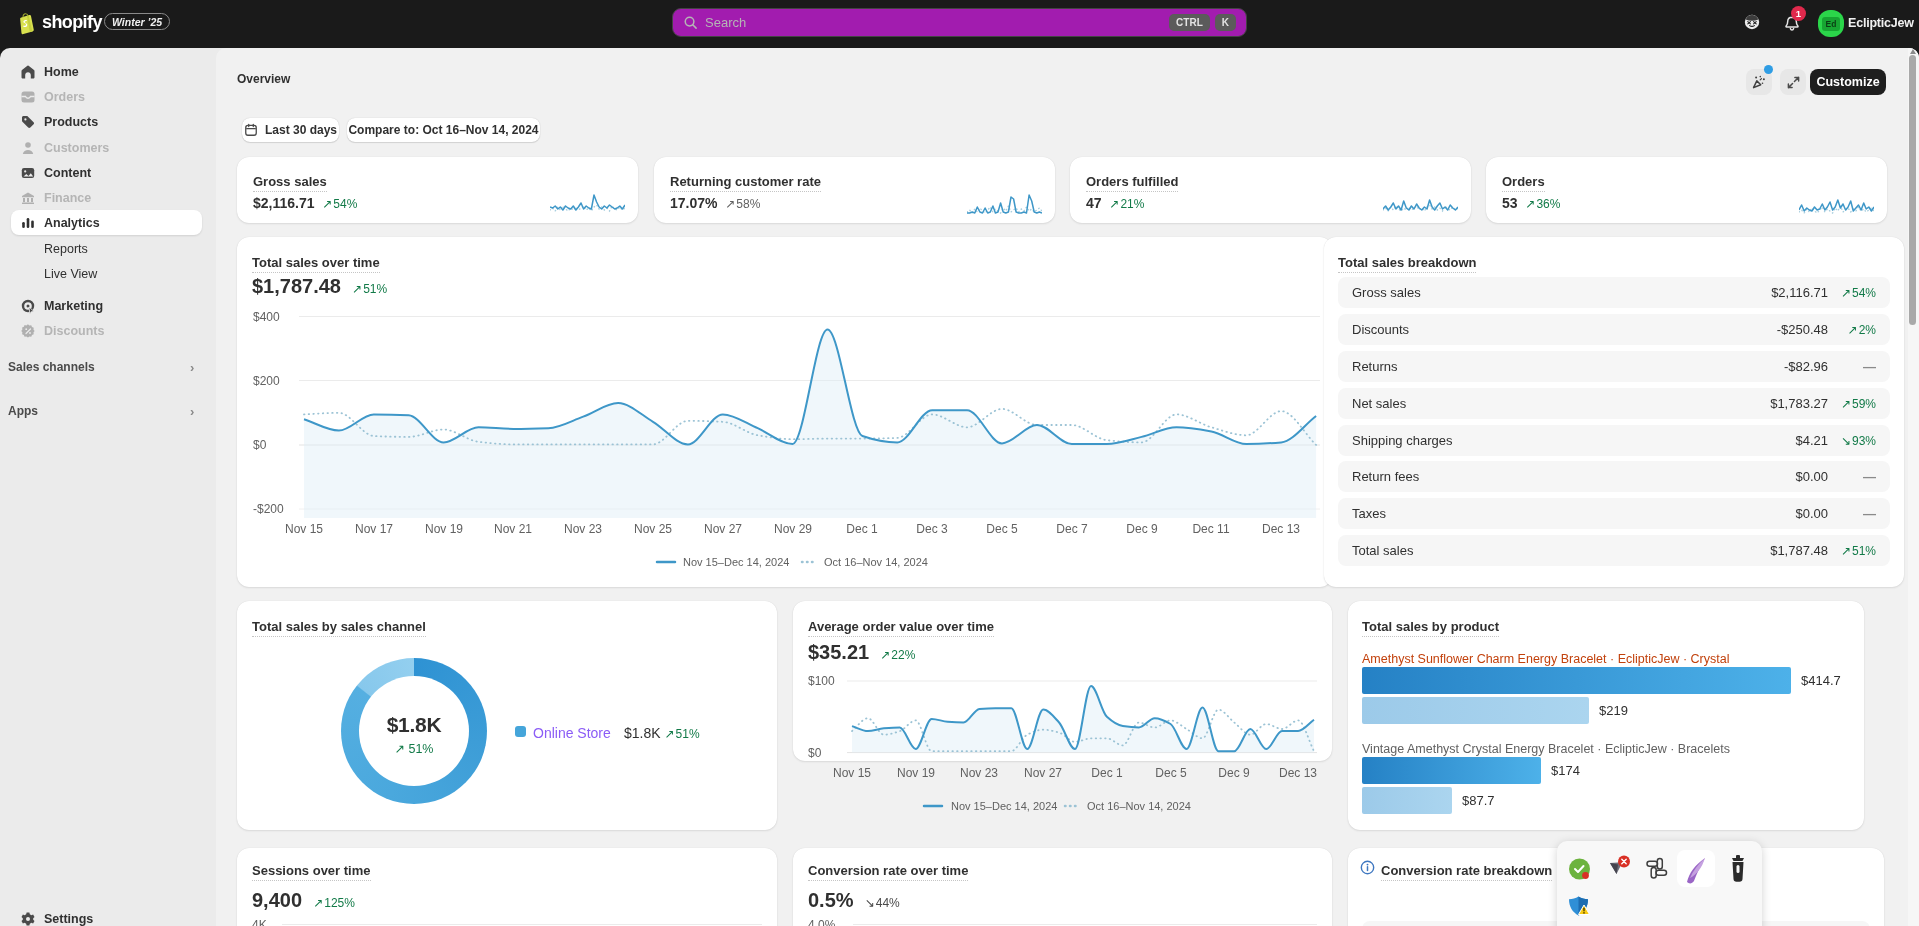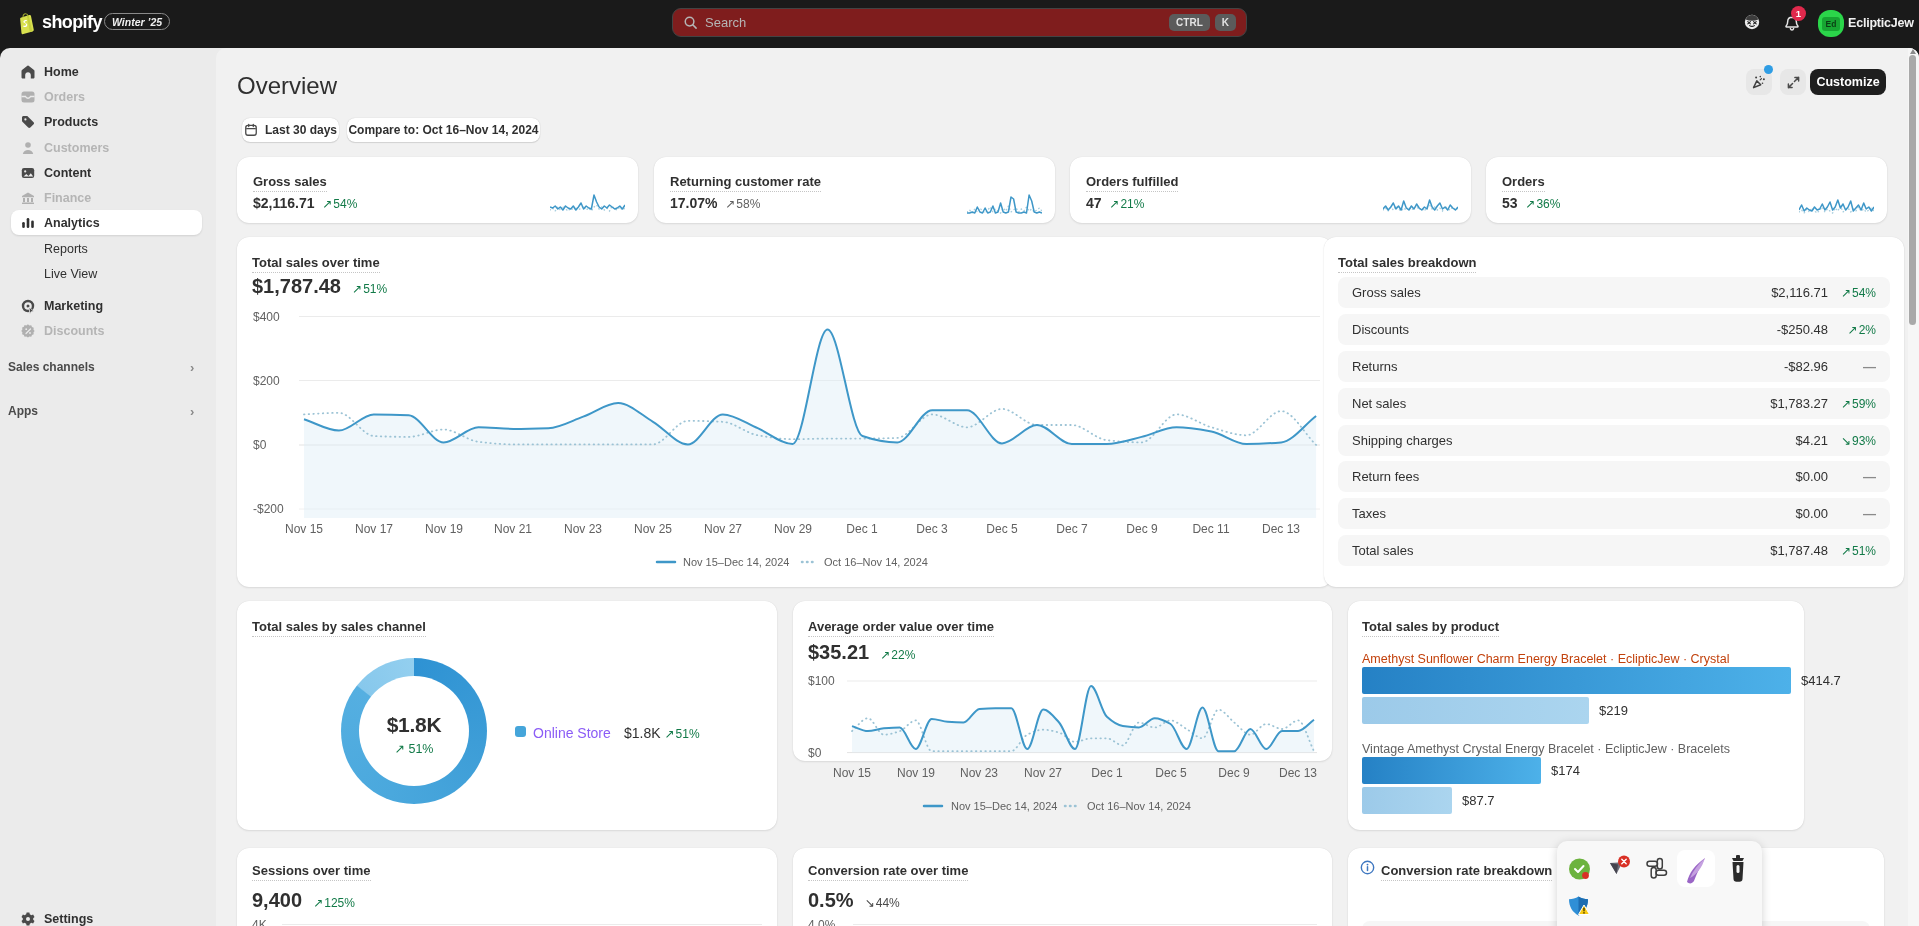--- a/index.html
+++ b/index.html
@@ -30,21 +30,21 @@
     <svg width="20" height="23" viewBox="0 0 20 23" style="position:absolute;left:16px;top:12px">
 <g transform="rotate(-5 10 12)">
 <path d="M4.6 6.6c0-.9.5-1.4 1.3-1.6l8.1-1.6c.9-.1 1.6.4 1.7 1.3l1.5 13.5c.1.9-.4 1.6-1.3 1.8l-9.4 1.8c-.9.2-1.7-.4-1.8-1.3z" fill="#d9e14f"></path>
 <path d="M13.3 3.5l2.4 16.4-2.6.5L11.6 3.8z" fill="#c6cf3f"></path>
 <path d="M7.6 5.1c.1-1.7 1-3.1 2.4-3.3 1.4-.2 2.5 1 2.9 2.6" fill="none" stroke="#9aa32e" stroke-width="1.1"></path>
 <path d="M11.2 8.2c-.4-.2-1-.3-1.6-.2-1.9.3-2.1 1.5-2 1.9.1 1.2 2.3 1.2 2.4 2.6.1 1.3-1.9 1.3-2.7.8l-.2 1.2s.8.6 2 .5c1.3-.1 2.2-1 2.1-2.3-.2-1.6-2.4-1.8-2.4-2.8 0-.2.1-.7 1-.8.6-.1 1.1.1 1.1.1z" fill="#fff"></path>
 </g>
     </svg>
     <div style="position:absolute;left:42px;top:12px;font-size:18px;font-weight:800;color:#fff;letter-spacing:-.6px">shopify</div>
     <div style="position:absolute;left:104px;top:13px;height:17px;padding:0 7px;border:1.5px solid #8a8a8a;border-radius:10px;display:flex;align-items:center;color:#f1f1f1;font-size:10.5px;font-weight:700;font-style:italic">Winter ’25</div>
-    <div style="position:absolute;left:672px;top:8px;width:575px;height:29px;background:#7f1d1d;border:1px solid #434343;border-radius:9px;display:flex;align-items:center;padding:0 10px">
+    <div style="position:absolute;left:672px;top:8px;width:575px;height:29px;background:#a21caf;border:1px solid #434343;border-radius:9px;display:flex;align-items:center;padding:0 10px">
 <svg width="15" height="15" viewBox="0 0 16 16" style="margin-right:7px">
         <circle cx="7" cy="7" r="4.6" fill="none" stroke="#b5b5b5" stroke-width="1.6"></circle>
         <line x1="10.4" y1="10.4" x2="14" y2="14" stroke="#b5b5b5" stroke-width="1.6" stroke-linecap="round"></line>
       </svg>
 <span style="color:#b5b5b5;font-size:13px">Search</span>
 <span style="margin-left:auto;display:flex;gap:5px">
 <span style="background:#5b5b5b;color:#e3e3e3;font-size:10px;font-weight:700;border-radius:5px;padding:3px 7px">CTRL</span>
 <span style="background:#5b5b5b;color:#e3e3e3;font-size:10px;font-weight:700;border-radius:5px;padding:3px 7px">K</span>
       </span>
     </div>
@@ -114,21 +114,21 @@
           </svg></span>Discounts</div>
       <div class="sechead" style="top:312px">Sales channels</div>
       <div class="chev" style="left:190px;top:312px">›</div>
       <div class="sechead" style="top:356px">Apps</div>
       <div class="chev" style="left:190px;top:356px">›</div>
       <div class="nav" style="top:858px"><span class="ic"><svg viewBox="0 0 16 16">
             <path d="M6.6 1.5h2.8l.4 1.8 1.6.9 1.7-.6 1.4 2.4-1.3 1.3v1.4l1.3 1.3-1.4 2.4-1.7-.6-1.6.9-.4 1.8H6.6l-.4-1.8-1.6-.9-1.7.6-1.4-2.4 1.3-1.3V7.3L1.5 6l1.4-2.4 1.7.6 1.6-.9z" fill="#4a4a4a"></path>
             <circle cx="8" cy="8" r="2" fill="#ebebeb"></circle>
           </svg></span>Settings</div>
     </div>
-<div style="position:absolute;left:237px;top:24px;font-size:24px;font-weight:400;color:#303030">Overview</div>
+<div style="position:absolute;left:237px;top:24px;font-size:12px;font-weight:700;color:#303030">Overview</div>
 <div class="ibtn" style="left:1746px;top:21px">
       <svg width="16" height="16" viewBox="0 0 16 16">
         <path d="M2.6 13.6l3.2-6.8 3.9 3.9z" fill="none" stroke="#3f3f3f" stroke-width="1.5" stroke-linejoin="round"></path>
         <circle cx="5.1" cy="3.4" r="1" fill="#3f3f3f"></circle>
         <circle cx="9.3" cy="2.6" r=".8" fill="#3f3f3f"></circle>
         <circle cx="12.9" cy="5.3" r="1" fill="#3f3f3f"></circle>
         <circle cx="11.5" cy="9.3" r=".8" fill="#3f3f3f"></circle>
         <path d="M9.2 5.9l1.3-1.3" stroke="#3f3f3f" stroke-width="1.2" stroke-linecap="round"></path>
       </svg>
     </div>
@@ -284,21 +284,21 @@
         <text x="505" y="107" font-size="12" fill="#616161" text-anchor="middle">Dec 13</text>
 <path d="M59.0,56.1 C64.3,57.8 69.6,61.1 74.9,61.1 C80.2,61.1 85.6,58.6 90.9,58.3 C96.2,57.9 101.5,57.5 106.8,57.5 C112.1,57.5 117.4,79.0 122.7,79.0 C128.0,79.0 133.3,48.9 138.7,48.9 C144.0,48.9 149.3,51.4 154.6,51.8 C159.9,52.2 165.2,52.5 170.5,52.5 C175.8,52.5 181.1,39.4 186.4,38.9 C191.8,38.5 197.1,38.2 202.4,38.2 C207.7,38.2 213.0,38.2 218.3,38.2 C223.6,38.2 228.9,79.0 234.2,79.0 C239.6,79.0 244.9,39.6 250.2,39.6 C255.5,39.6 260.8,46.7 266.1,52.5 C271.4,58.3 276.7,79.0 282.0,79.0 C287.3,79.0 292.7,16.0 298.0,16.0 C303.3,16.0 308.6,42.0 313.9,46.8 C319.2,51.6 324.5,55.3 329.8,56.1 C335.1,56.9 340.4,57.5 345.8,57.5 C351.1,57.5 356.4,48.2 361.7,48.2 C367.0,48.2 372.3,50.9 377.6,54.0 C382.9,57.1 388.2,79.0 393.6,79.0 C398.9,79.0 404.2,37.5 409.5,37.5 C414.8,37.5 420.1,81.2 425.4,81.2 C430.7,81.2 436.0,81.2 441.3,81.2 C446.7,81.2 452.0,59.0 457.3,59.0 C462.6,59.0 467.9,79.0 473.2,79.0 C478.5,79.0 483.8,61.1 489.1,61.1 C494.4,61.1 499.8,61.1 505.1,61.1 C510.4,61.1 515.7,53.5 521.0,49.7 L521.0,82.6 L59.0,82.6 Z" fill="#ddedf7" opacity="0.45"></path>
 <path d="M59.0,61.1 C64.3,56.8 69.6,48.2 74.9,48.2 C80.2,48.2 85.6,64.7 90.9,64.7 C96.2,64.7 101.5,62.9 106.8,61.1 C112.1,59.3 117.4,50.4 122.7,50.4 C128.0,50.4 133.3,81.2 138.7,81.2 C144.0,81.2 149.3,81.2 154.6,81.2 C159.9,81.2 165.2,81.2 170.5,81.2 C175.8,81.2 181.1,81.2 186.4,81.2 C191.8,81.2 197.1,81.2 202.4,81.2 C207.7,81.2 213.0,81.2 218.3,81.2 C223.6,81.2 228.9,67.3 234.2,64.7 C239.6,62.1 244.9,59.7 250.2,59.7 C255.5,59.7 260.8,61.1 266.1,62.6 C271.4,64.0 276.7,71.9 282.0,71.9 C287.3,71.9 292.7,68.3 298.0,68.3 C303.3,68.3 308.6,68.3 313.9,68.3 C319.2,68.3 324.5,75.4 329.8,75.4 C335.1,75.4 340.4,52.5 345.8,52.5 C351.1,52.5 356.4,57.5 361.7,57.5 C367.0,57.5 372.3,50.4 377.6,50.4 C382.9,50.4 388.2,56.0 393.6,59.0 C398.9,62.0 404.2,68.3 409.5,68.3 C414.8,68.3 420.1,39.6 425.4,39.6 C430.7,39.6 436.0,48.4 441.3,52.5 C446.7,56.7 452.0,64.7 457.3,64.7 C462.6,64.7 467.9,54.0 473.2,54.0 C478.5,54.0 483.8,59.0 489.1,59.0 C494.4,59.0 499.8,50.4 505.1,50.4 C510.4,50.4 515.7,70.9 521.0,81.2" fill="none" stroke="#9cc3d5" stroke-width="1.8" stroke-dasharray="0.5 4.2" stroke-linecap="round"></path>
 <path d="M59.0,56.1 C64.3,57.8 69.6,61.1 74.9,61.1 C80.2,61.1 85.6,58.6 90.9,58.3 C96.2,57.9 101.5,57.5 106.8,57.5 C112.1,57.5 117.4,79.0 122.7,79.0 C128.0,79.0 133.3,48.9 138.7,48.9 C144.0,48.9 149.3,51.4 154.6,51.8 C159.9,52.2 165.2,52.5 170.5,52.5 C175.8,52.5 181.1,39.4 186.4,38.9 C191.8,38.5 197.1,38.2 202.4,38.2 C207.7,38.2 213.0,38.2 218.3,38.2 C223.6,38.2 228.9,79.0 234.2,79.0 C239.6,79.0 244.9,39.6 250.2,39.6 C255.5,39.6 260.8,46.7 266.1,52.5 C271.4,58.3 276.7,79.0 282.0,79.0 C287.3,79.0 292.7,16.0 298.0,16.0 C303.3,16.0 308.6,42.0 313.9,46.8 C319.2,51.6 324.5,55.3 329.8,56.1 C335.1,56.9 340.4,57.5 345.8,57.5 C351.1,57.5 356.4,48.2 361.7,48.2 C367.0,48.2 372.3,50.9 377.6,54.0 C382.9,57.1 388.2,79.0 393.6,79.0 C398.9,79.0 404.2,37.5 409.5,37.5 C414.8,37.5 420.1,81.2 425.4,81.2 C430.7,81.2 436.0,81.2 441.3,81.2 C446.7,81.2 452.0,59.0 457.3,59.0 C462.6,59.0 467.9,79.0 473.2,79.0 C478.5,79.0 483.8,61.1 489.1,61.1 C494.4,61.1 499.8,61.1 505.1,61.1 C510.4,61.1 515.7,53.5 521.0,49.7" fill="none" stroke="#3e97c8" stroke-width="2"></path>
 <line x1="131" y1="136" x2="149" y2="136" stroke="#3e97c8" stroke-width="2.5" stroke-linecap="round"></line>
 <text x="158" y="140" font-size="11" fill="#616161">Nov 15–Dec 14, 2024</text>
 <line x1="272" y1="136" x2="286" y2="136" stroke="#9cc3d5" stroke-width="2.5" stroke-dasharray="0.5 4.5" stroke-linecap="round"></line>
 <text x="294" y="140" font-size="11" fill="#616161">Oct 16–Nov 14, 2024</text>
 </svg>
     </div>
-<div class="card" style="left:1348px;top:553px;width:456px;height:229px">
+<div class="card" style="left:1348px;top:553px;width:516px;height:229px">
 <div style="position:absolute;left:14px;top:16px"><span class="ct">Total sales by product</span></div>
 <div style="position:absolute;left:14px;top:51px;font-size:12.5px;color:#c2410c">Amethyst Sunflower Charm Energy Bracelet · EclipticJew · Crystal</div>
 <svg width="536" height="229" style="position:absolute;left:0;top:0">
 <defs>
           <linearGradient id="gb" x1="0" y1="0" x2="1" y2="0">
             <stop offset="0" stop-color="#2581c5"></stop>
             <stop offset="1" stop-color="#4db1e9"></stop>
           </linearGradient>
 <linearGradient id="gl" x1="0" y1="0" x2="1" y2="0">
             <stop offset="0" stop-color="#9ccae9"></stop>

